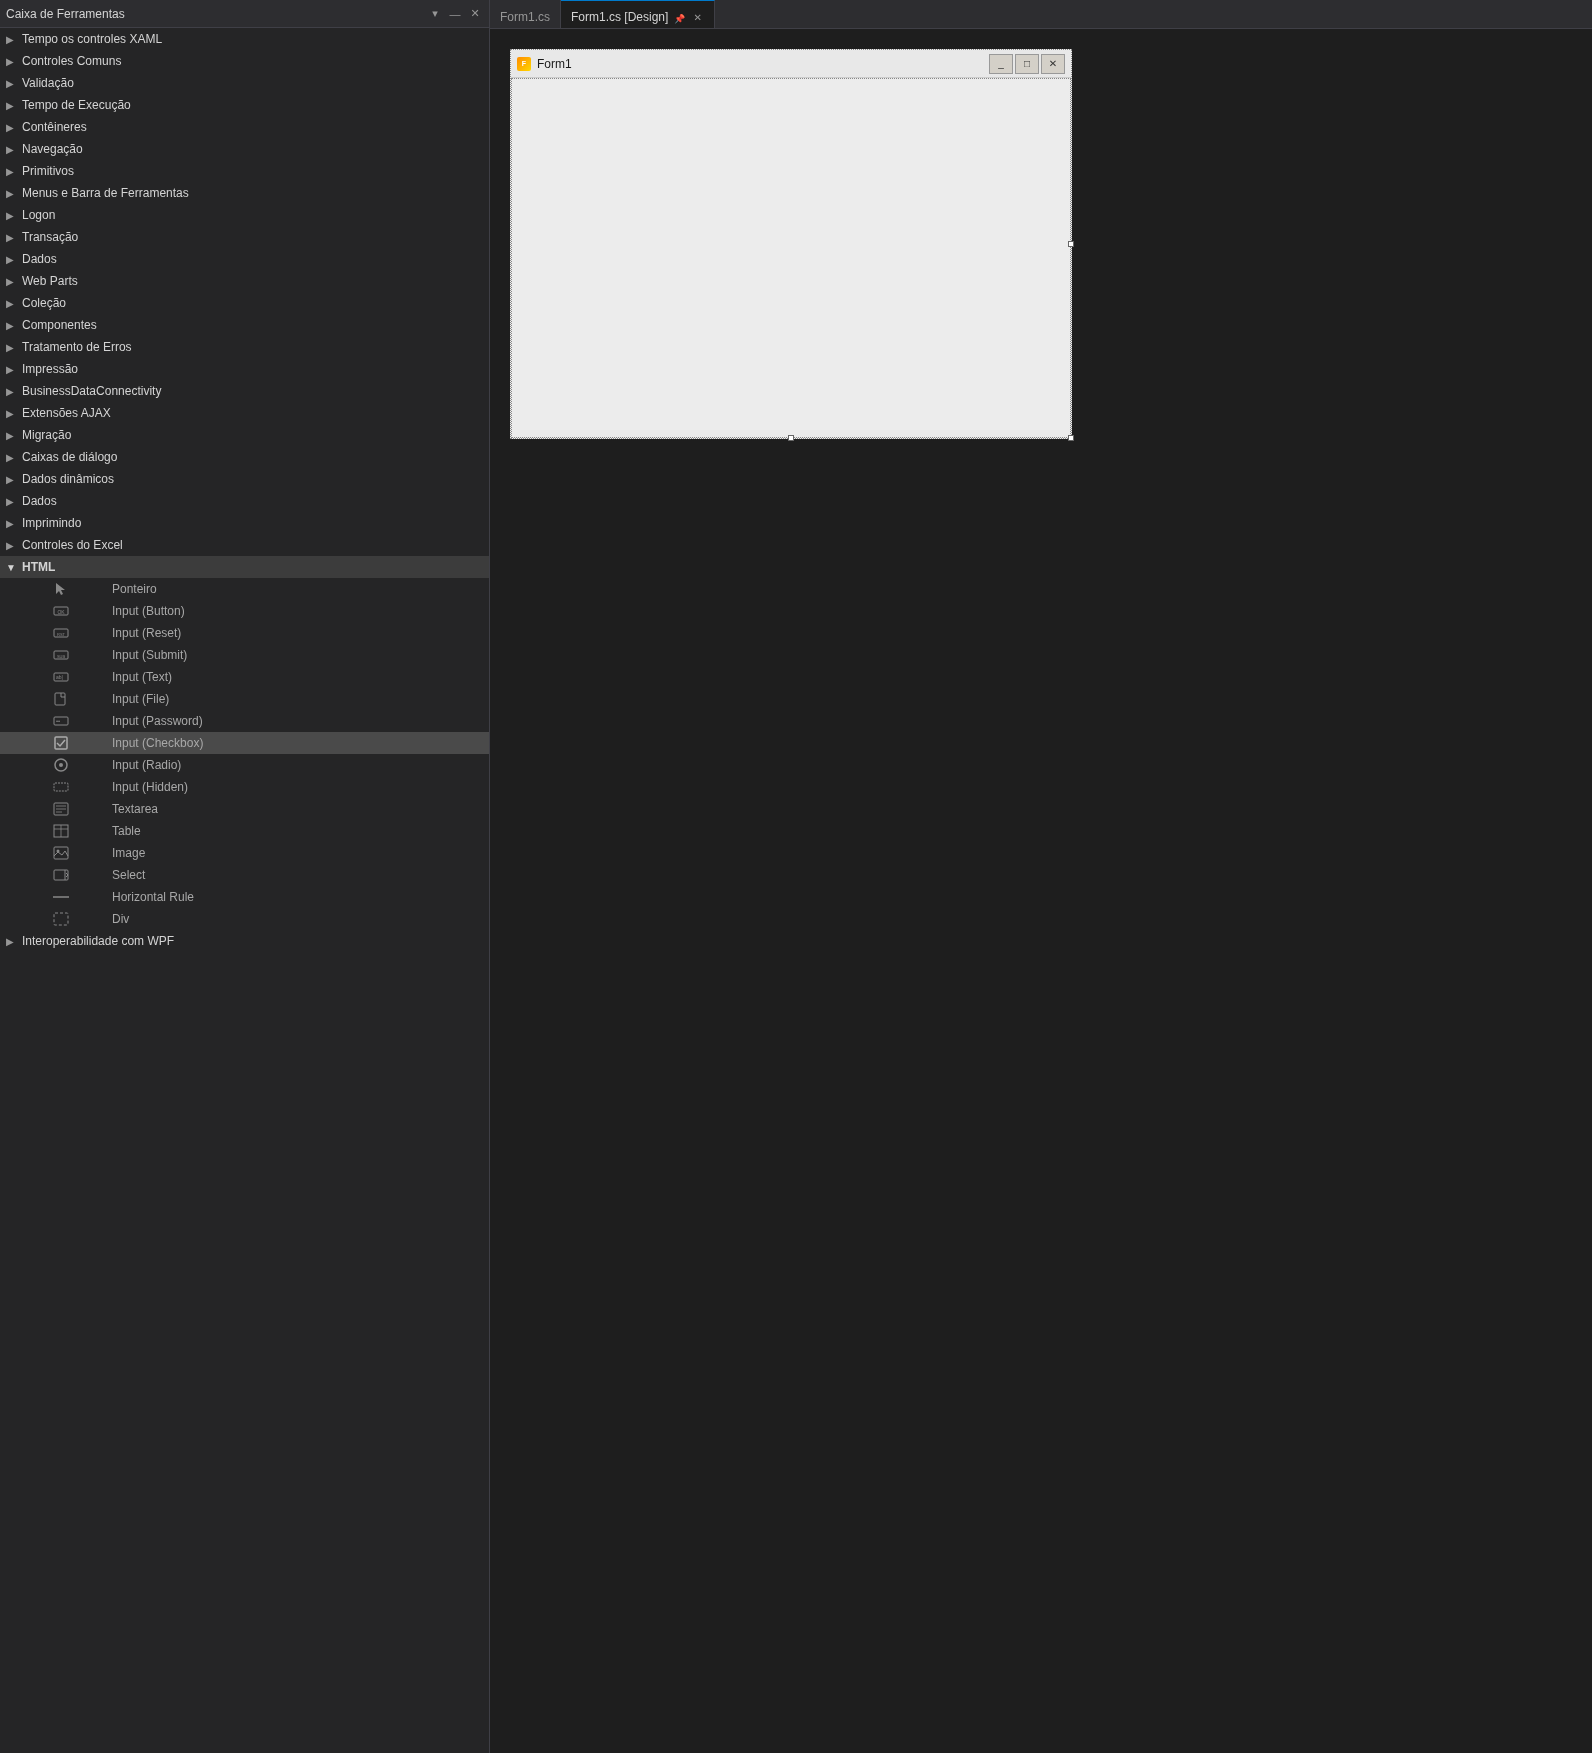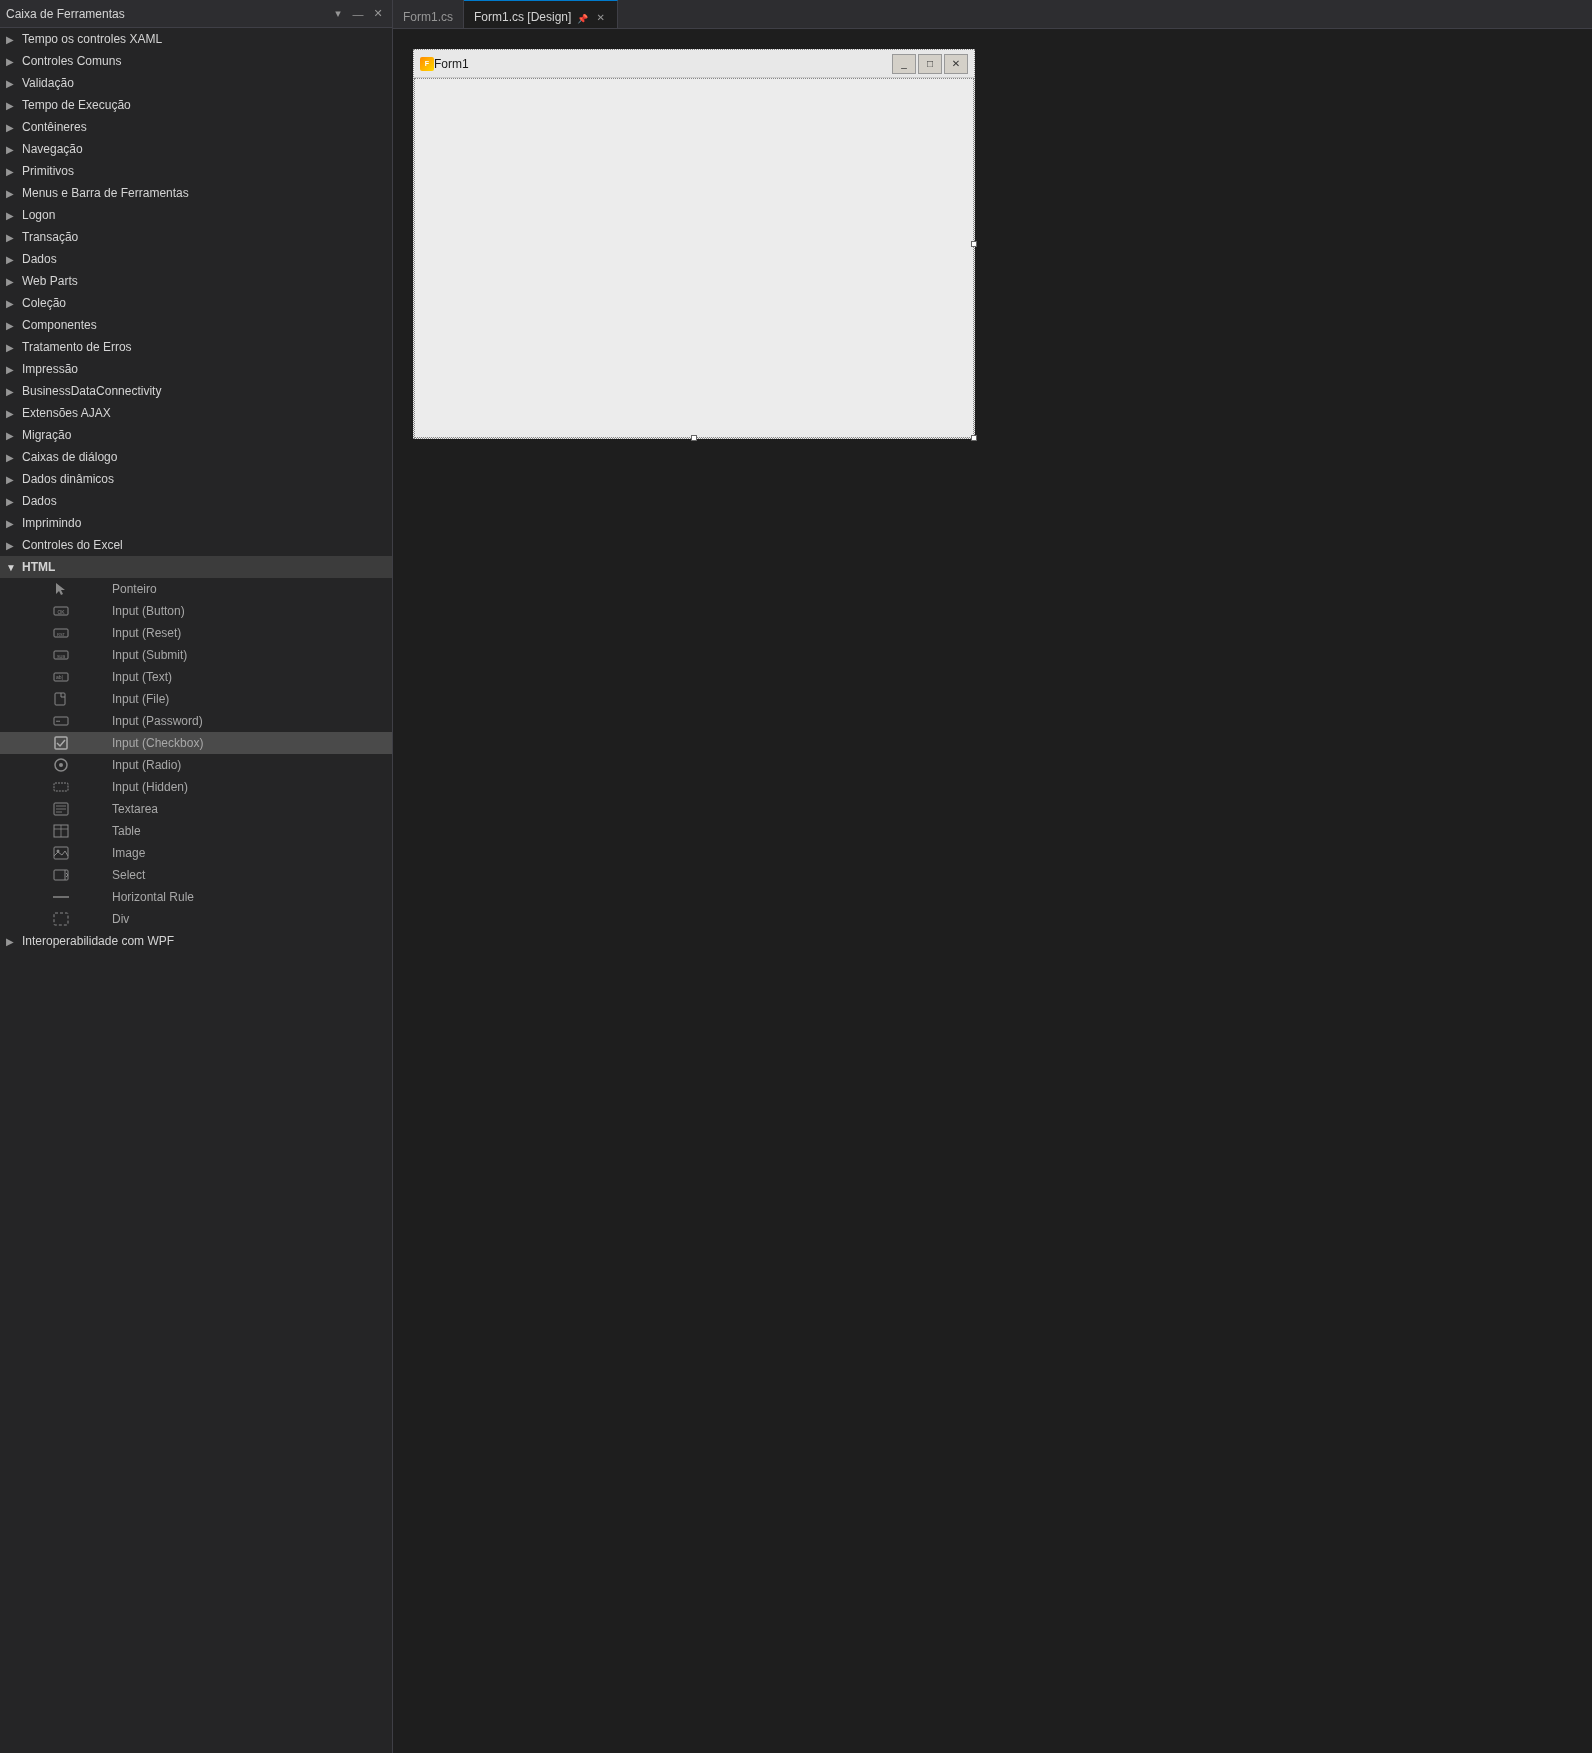--- a/index.html
+++ b/index.html
@@ -10,21 +10,21 @@
       color: #d4d4d4;
       width: 1592px;
       height: 1753px;
       overflow: hidden;
       display: flex;
       flex-direction: row;
     }
 
     
     #toolbox {
-      width: 393px;
+      width: 490px;
       height: 100%;
       background: #252526;
       display: flex;
       flex-direction: column;
       border-right: 1px solid #3f3f46;
     }
 
     #toolbox-titlebar {
       background: #2d2d30;
       padding: 4px 6px;
@@ -233,20 +233,21 @@
       display: flex;
       align-items: center;
       padding: 0 6px;
       border-bottom: 1px solid #ccc;
       justify-content: space-between;
     }
 
     .form-title-left {
       display: flex;
       align-items: center;
+      gap: 6px;
     }
 
     .form-icon {
       width: 14px;
       height: 14px;
       background: linear-gradient(135deg, #ff8c00, #ffd700);
       border-radius: 2px;
       display: flex;
       align-items: center;
       justify-content: center;

